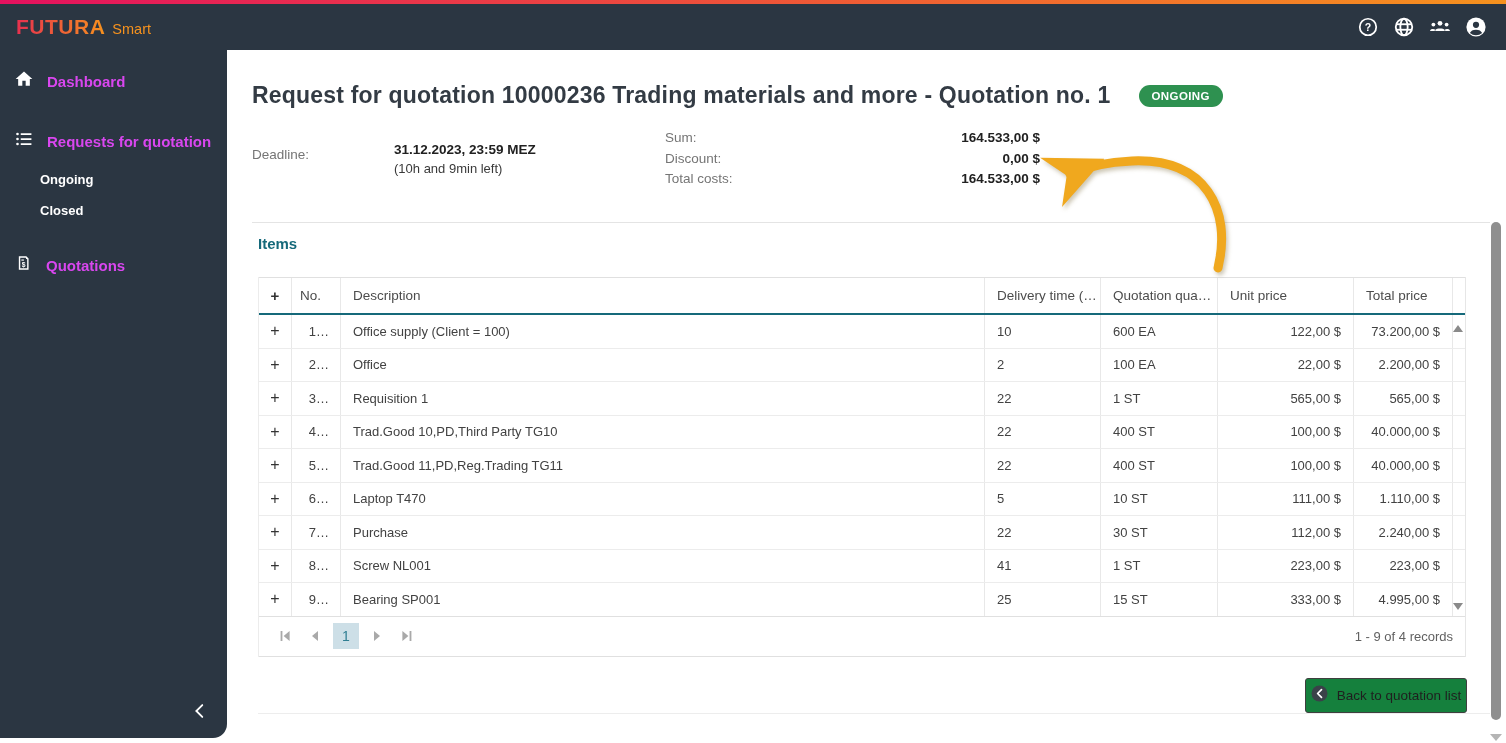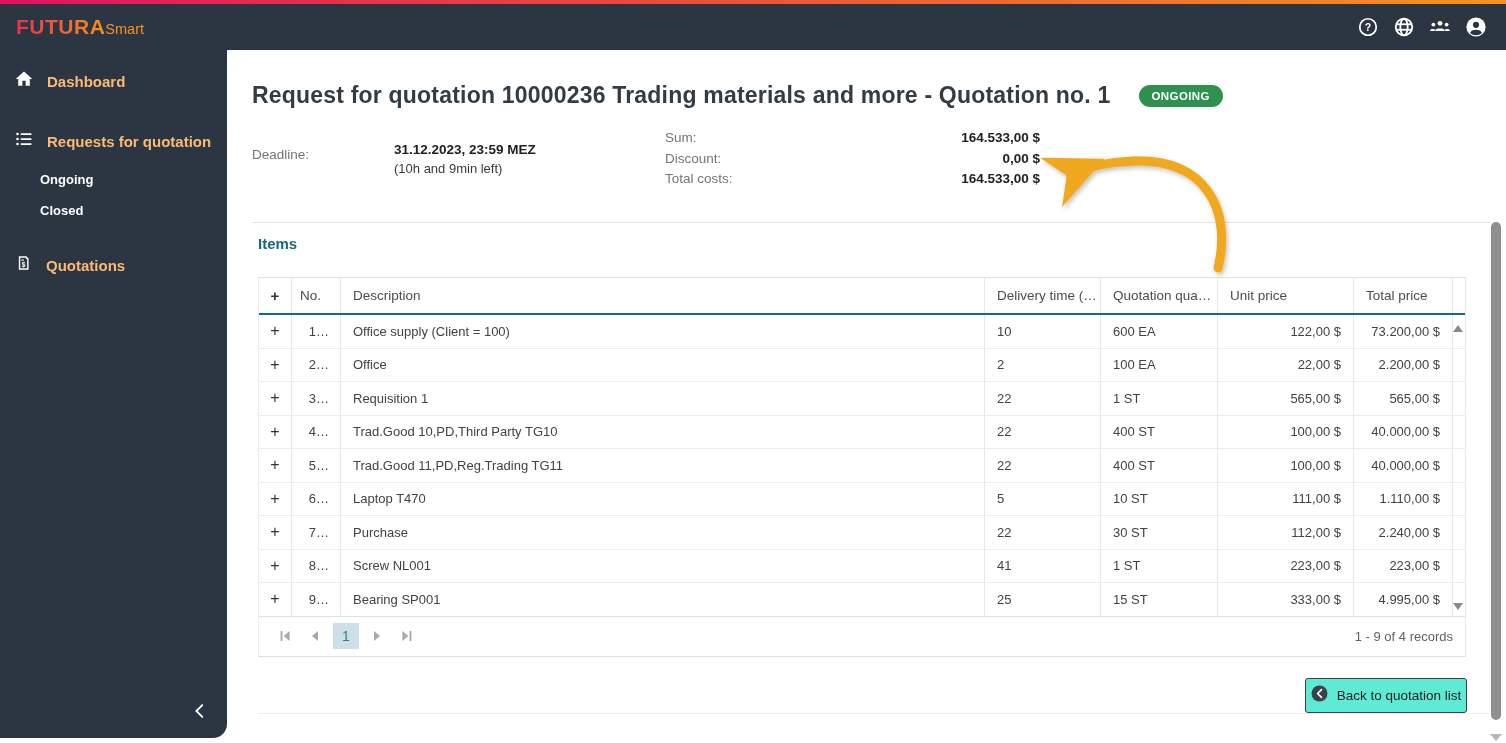--- a/index.html
+++ b/index.html
@@ -5,32 +5,32 @@
   * { margin:0; padding:0; box-sizing:border-box; }
   html,body { background:#ffffff; }
   body { font-family:"Liberation Sans", sans-serif; }
   .page { position:relative; width:1506px; height:743px; background:#ffffff; overflow:hidden; }
 
   
   .top-stripe { position:absolute; left:0; top:0; width:100%; height:4px;
     background:linear-gradient(90deg,#e5115f 0%, #ef5a35 55%, #f6921e 100%); }
   .appbar { position:absolute; left:0; top:4px; width:100%; height:46px; background:#2b3642;
     display:flex; align-items:center; justify-content:space-between; padding:0 18px 0 16px; }
-  .brand { display:flex; align-items:baseline; }
+  .brand { display:flex; align-items:baseline; gap:7px; }
   .brand-name { font-size:21px; font-weight:800; letter-spacing:.5px;
     background:linear-gradient(90deg,#e8304f,#f6921e); -webkit-background-clip:text; background-clip:text; color:transparent; }
   .brand-suffix { font-size:14.5px; color:#f6921e; font-weight:400; }
   .appbar-icons { display:flex; align-items:center; gap:12px; }
   .abtn { width:24px; height:24px; display:flex; align-items:center; justify-content:center; cursor:pointer; }
 
   
   .sidebar { position:absolute; left:0; top:50px; width:227px; height:688px; background:#2b3642;
     border-bottom-right-radius:14px; color:#fff; }
   .side-item { display:flex; align-items:center; gap:13px; padding:11px 10px 11px 14px; cursor:pointer; }
-  .side-item .lbl { font-size:15px; font-weight:700; color:#fdba74; }
+  .side-item .lbl { font-size:15px; font-weight:700; color:#d946ef; }
   .side-sub { padding:8px 10px 8px 40px; font-size:13px; font-weight:700; color:#ffffff; cursor:pointer; }
   .mt1 { margin-top:8px; } .mt2 { margin-top:14px; } .mt3 { margin-top:16px; }
   .collapse-btn { position:absolute; right:14px; bottom:12px; width:26px; height:26px;
     display:flex; align-items:center; justify-content:center; cursor:pointer; }
 
   
   .title-row { position:absolute; left:252px; top:82px; display:flex; align-items:center; gap:28px; }
   .page-title { font-size:23px; font-weight:700; color:#333b44; letter-spacing:.2px; }
   .status-badge { background:#2e9150; color:#fff; font-size:11.5px; font-weight:700; letter-spacing:.4px;
     border-radius:12px; padding:5px 13px; }
@@ -76,21 +76,21 @@
   
   .t-foot { display:flex; align-items:center; justify-content:space-between; height:40px;
     border-bottom:1px solid #e0e0e0; padding:0 12px 0 14px; }
   .pager { display:flex; align-items:center; gap:6px; }
   .pg-btn { width:24px; height:24px; display:flex; align-items:center; justify-content:center; cursor:pointer; }
   .pg-current { width:26px; height:26px; background:#cddfe7; color:#2f7e92; font-size:14px;
     display:flex; align-items:center; justify-content:center; cursor:pointer; }
   .records { font-size:13px; color:#616161; }
 
   
-  .back-btn { position:absolute; left:1305px; top:678px; width:162px; height:35px; background:#5eead4;
+  .back-btn { position:absolute; left:1305px; top:678px; width:162px; height:35px; background:#15803d;
     border:1px solid #3f3f3f; border-radius:3px; display:flex; align-items:center; justify-content:center;
     gap:9px; cursor:pointer; z-index:2; }
   .back-btn .bb-label { font-size:13.5px; color:#1f1f1f; }
 
   
   .scroll-thumb { position:absolute; left:1491px; top:222px; width:10px; height:498px; border-radius:5px;
     background:#8f8f8f; cursor:pointer; z-index:3; }
   .scroll-down-arrow { position:absolute; left:1490px; top:734px; width:0; height:0; cursor:pointer;
     border-left:6px solid transparent; border-right:6px solid transparent; border-top:7px solid #b5b5b5; z-index:3; }
 

